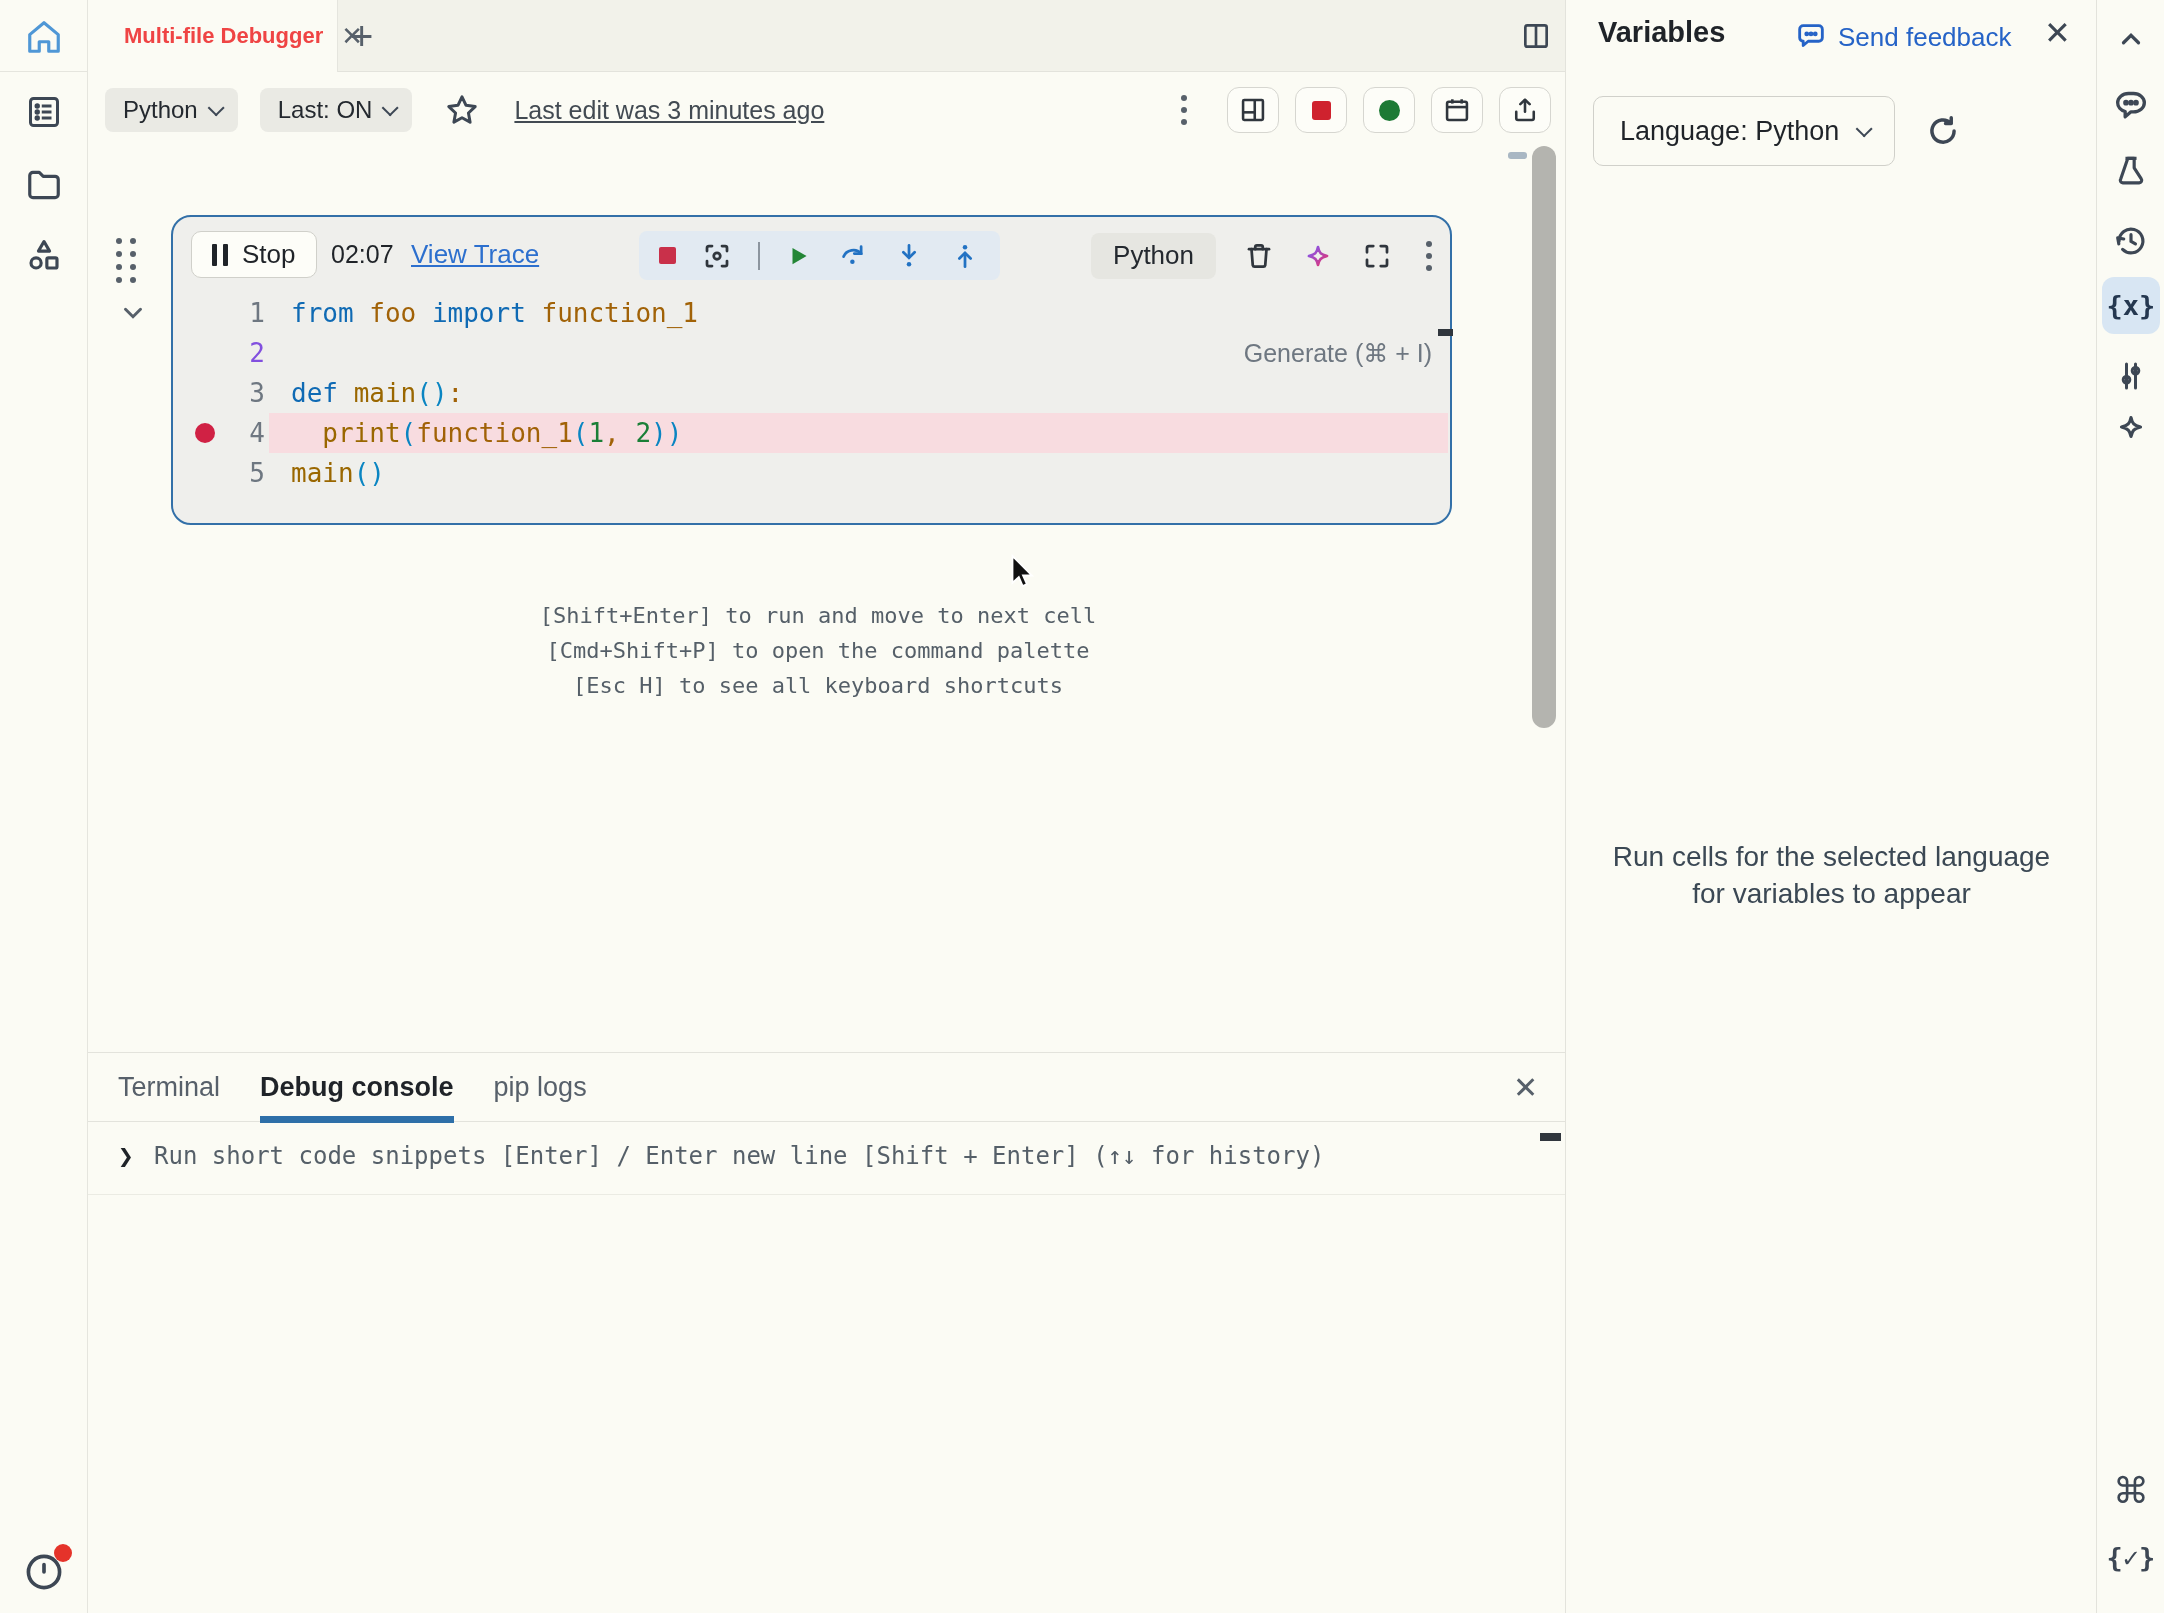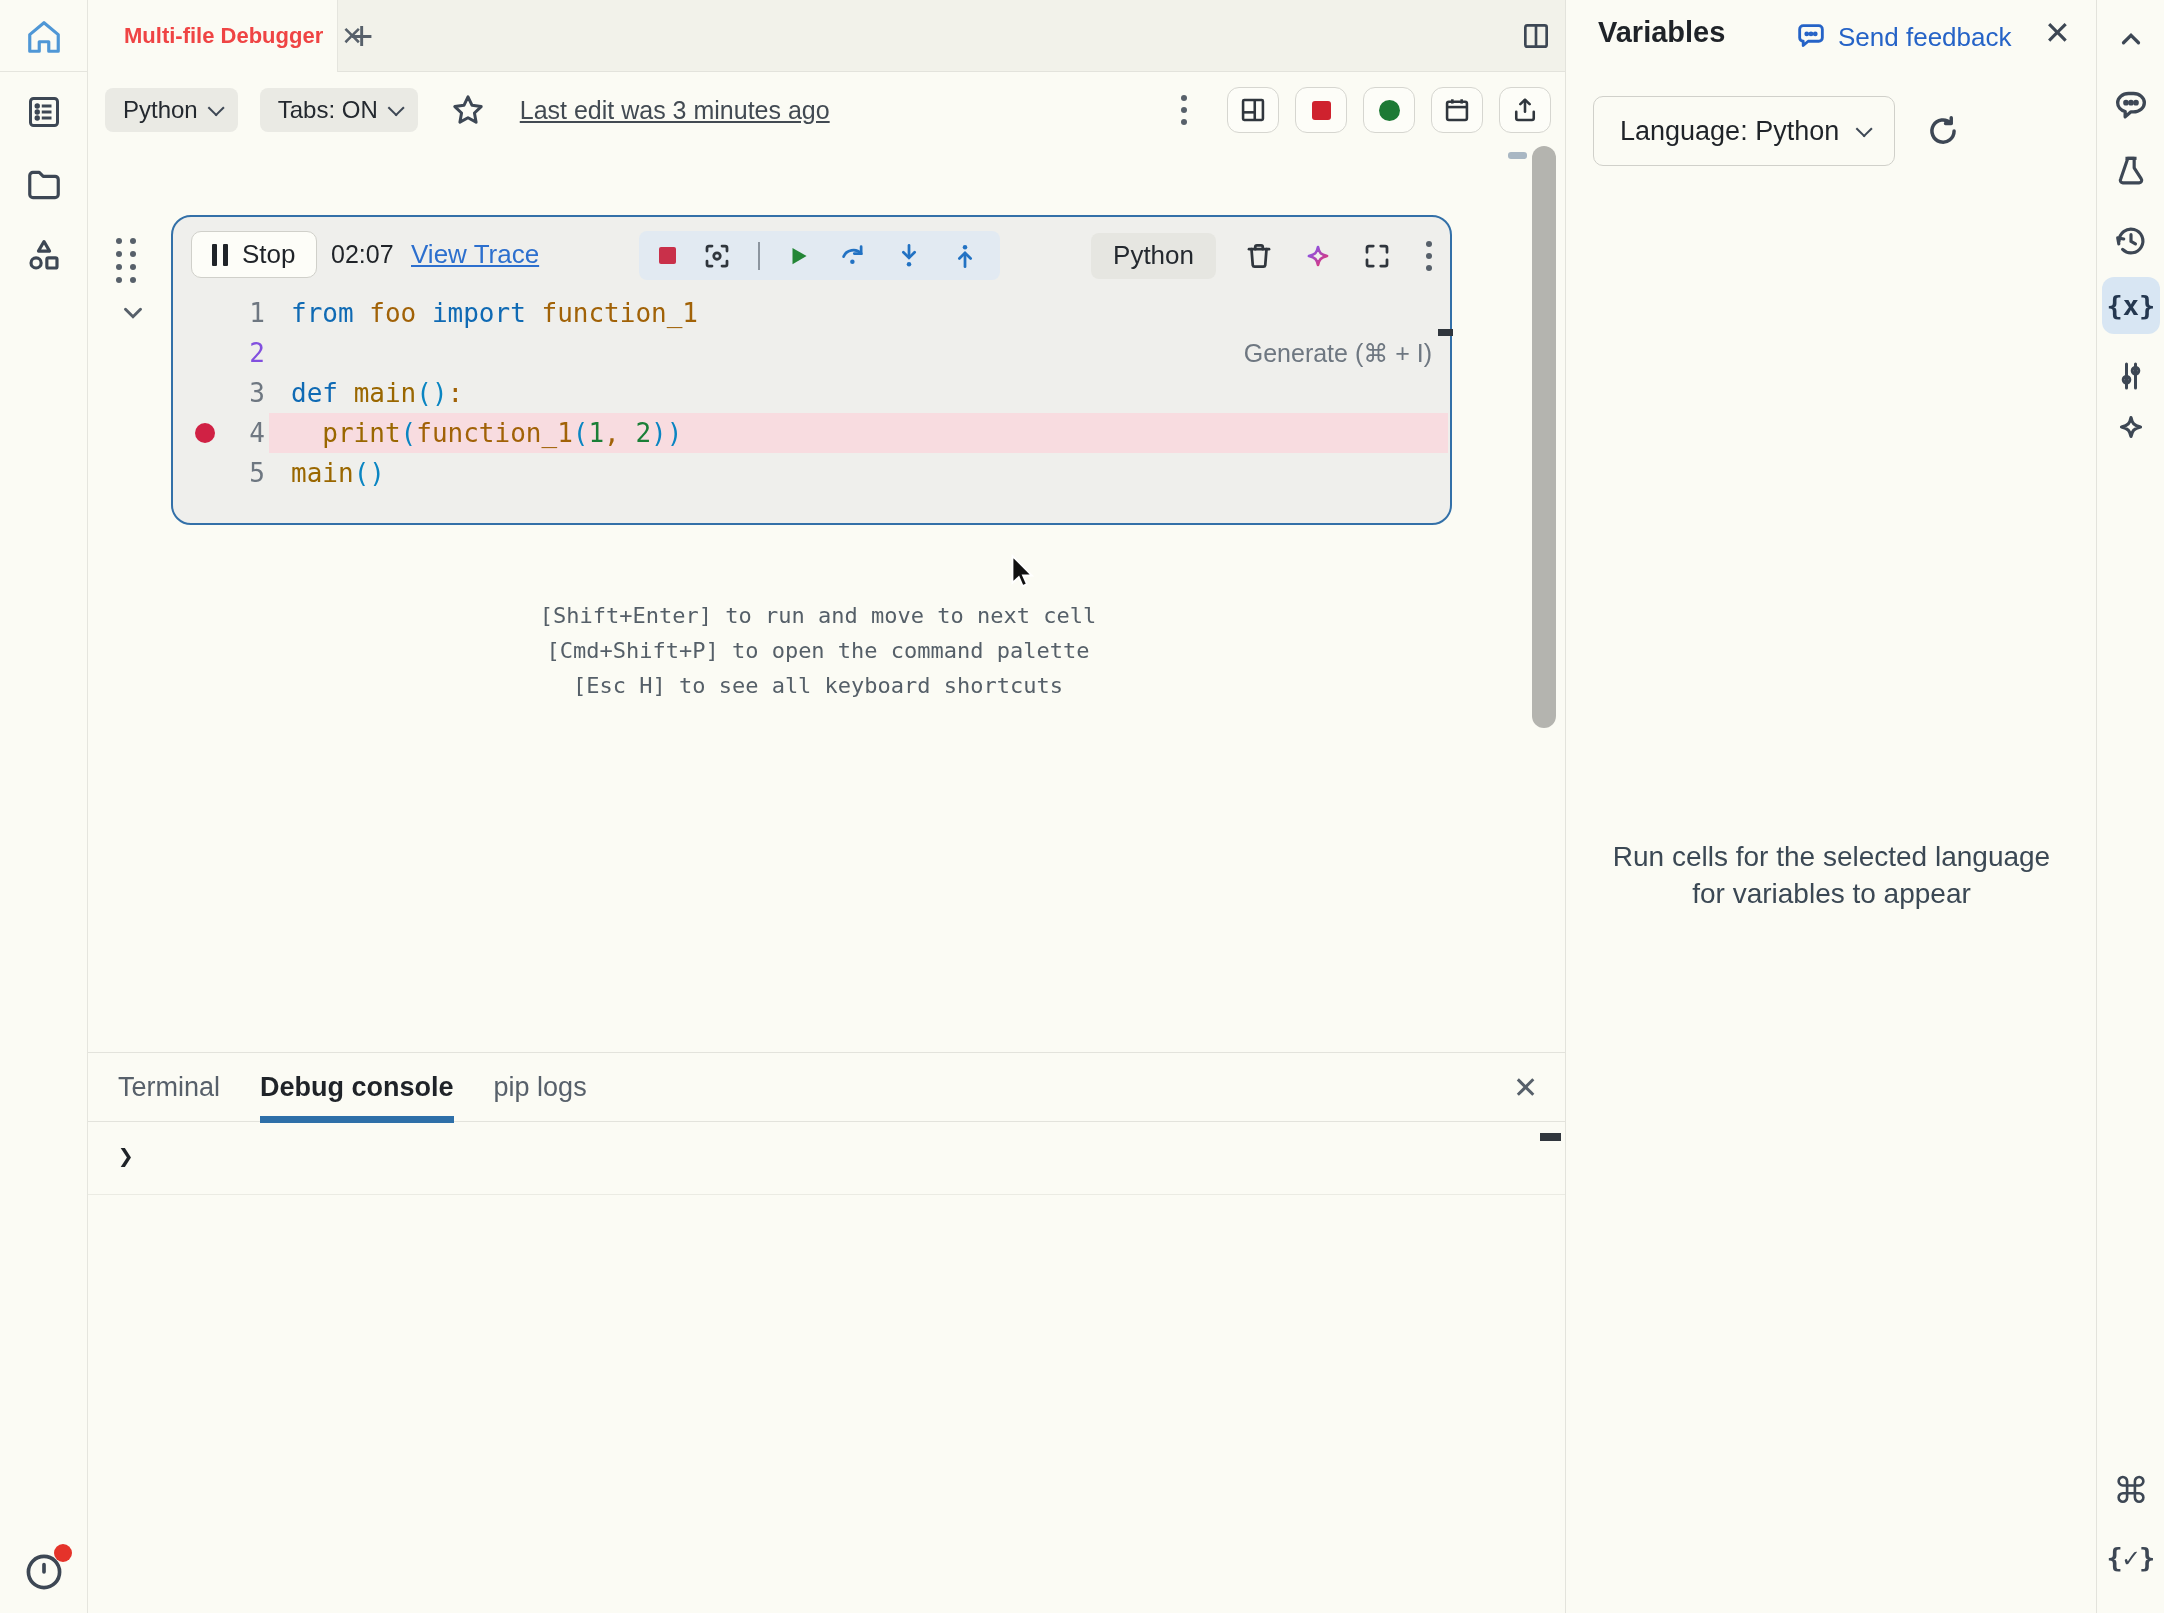--- a/index.html
+++ b/index.html
@@ -173,21 +173,21 @@
           </svg>
       </div>
     </div>
 
     <div class="toolbar">
       <div class="pill" style="margin-left:17px;">
         <span>Python</span>
           <span class="chev"></span>
       </div>
       <div class="pill" style="margin-left:22px;">
-        <span>Tabs: ON</span>
+        <span>Last: ON</span>
           <span class="chev"></span>
       </div>
       <div style="margin-left:32px;">
         <svg class="ic" width="36" height="36" viewBox="0 0 24 24" fill="none" stroke="#3d4754" stroke-width="2" stroke-linejoin="round">
             <path d="M12 3.2 14.7 8.9l6.1.8-4.5 4.3 1.1 6.1L12 17.2 6.6 20.1l1.1-6.1L3.2 9.7l6.1-.8z"></path>
           </svg>
       </div>
       <span class="last-edit" style="margin-left:34px;">Last edit was 3 minutes ago</span>
       <div style="flex:1;"></div>
       <div class="kebab">
@@ -367,20 +367,21 @@
     <div class="nb-scrollbar"></div>
 
     <div class="bottom-tabs">
       <div class="btab">Terminal</div>
       <div class="btab active">Debug console</div>
       <div class="btab">pip logs</div>
     </div>
     <div class="bottom-close">✕</div>
     <div class="prompt-row">
       <span class="prompt-sym">❯</span>
+      <span class="prompt-text">Run short code snippets [Enter] / Enter new line [Shift + Enter] (↑↓ for history)</span>
       <span class="prompt-dash"></span>
     </div>
   </div>
 
   <div class="vars">
     <div class="vars-title">Variables</div>
     <div class="feedback">
       <svg class="ic" width="34" height="34" viewBox="0 0 24 24" fill="none" stroke="#2563c7" stroke-width="2" stroke-linejoin="round">
           <path d="M4 6.5A2.5 2.5 0 0 1 6.5 4h11A2.5 2.5 0 0 1 20 6.5v6a2.5 2.5 0 0 1-2.5 2.5H10l-3.5 3v-3h0A2.5 2.5 0 0 1 4 12.5z"></path>
           <circle cx="9" cy="9.8" r="0.7" fill="#2563c7"></circle>

